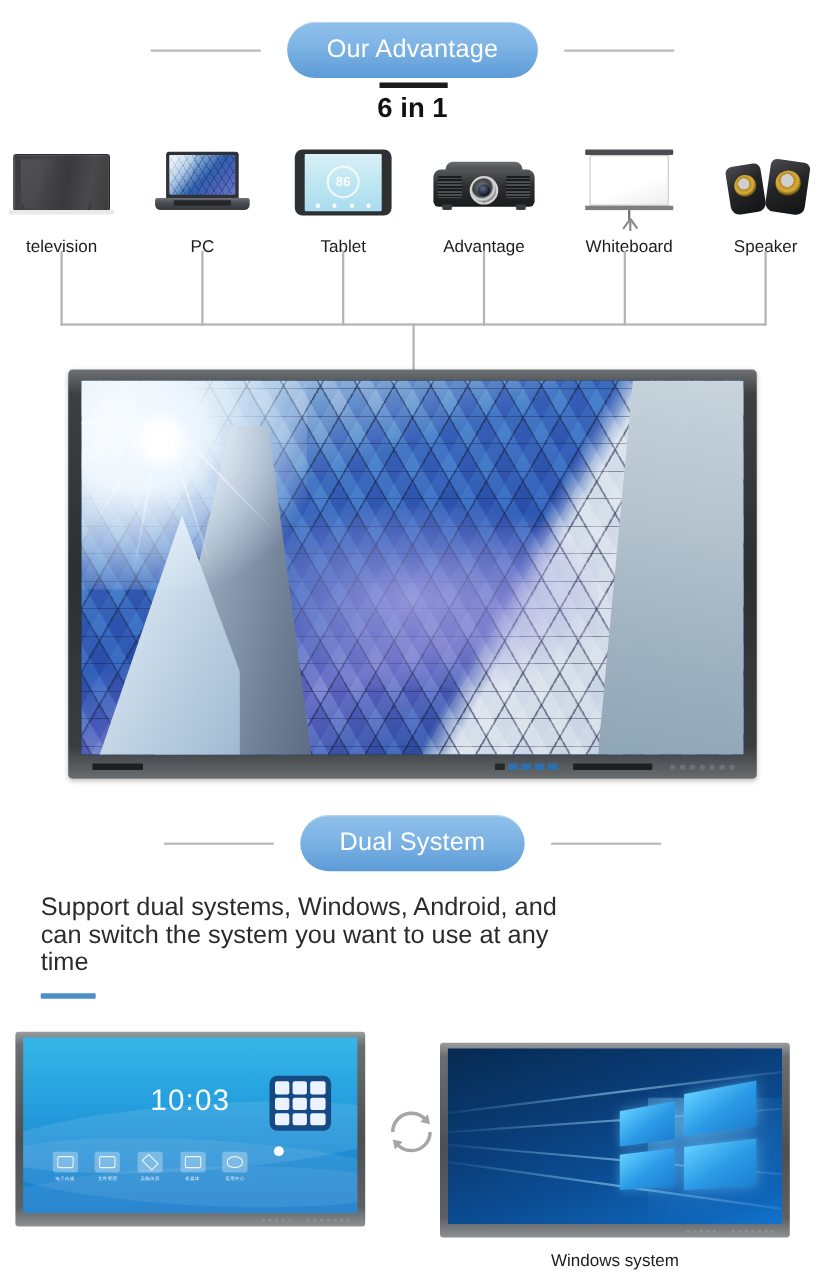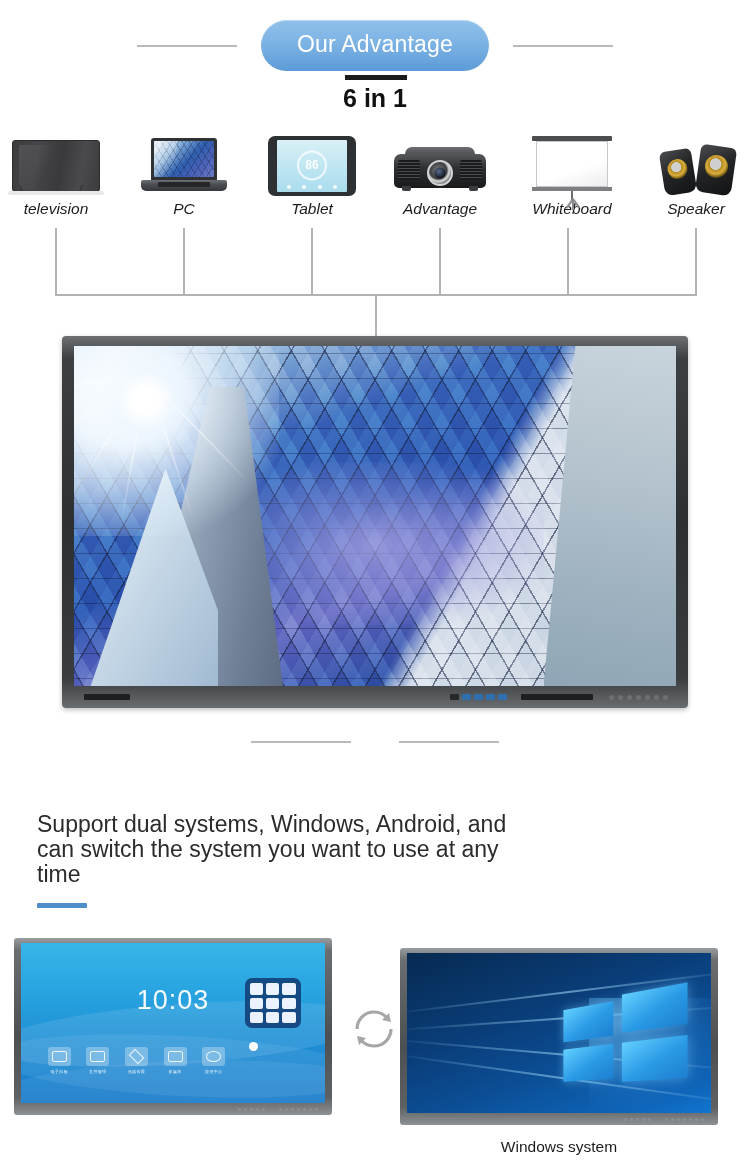--- a/index.html
+++ b/index.html
@@ -37,21 +37,21 @@
   }
   .six-label {
     position: absolute; left: 0; top: 84px; width: 750px;
     text-align: center; font-size: 25px; font-weight: bold; color: #111;
   }
 
   
   .devices { position: absolute; left: 0; top: 128px; width: 750px; height: 100px; }
   .device { position: absolute; text-align: center; }
   .device .art { height: 72px; position: relative; }
-  .device .cap { font-size: 15.5px; color: #1c1c1c; margin-top: 0; white-space: nowrap; font-style: italic; }
+  .device .cap { font-size: 15.5px; color: #1c1c1c; margin-top: 16px; white-space: nowrap; }
 
   
   .tv-body {
     position: absolute; left: 50%; top: 12px; transform: translateX(-50%);
     width: 88px; height: 52px; border-radius: 3px;
     background: linear-gradient(100deg,#3b3b3d 0%,#46464a 28%,#3a3a3c 55%,#4a4a4e 78%,#3c3c3e 100%);
     border: 1px solid #2b2b2d;
   }
   .tv-body::after {
     content:""; position:absolute; left:6px; top:4px; width:34px; height:44px;
@@ -456,20 +456,21 @@
             <i></i>
             <i></i>
             <i></i>
         </div>
       </div>
     </div>
   </div>
 
   <div class="section-head" style="top:741px;">
     <div class="rule left"></div>
+    <div class="pill">Dual System</div>
     <div class="rule right"></div>
   </div>
 
   <div class="desc">
     <p>Support dual systems, Windows, Android, and can switch the system you want to use at any time</p>
   </div>
   <div class="desc-bar"></div>
 
   <div class="sys left">
     <div class="sys-frame">

